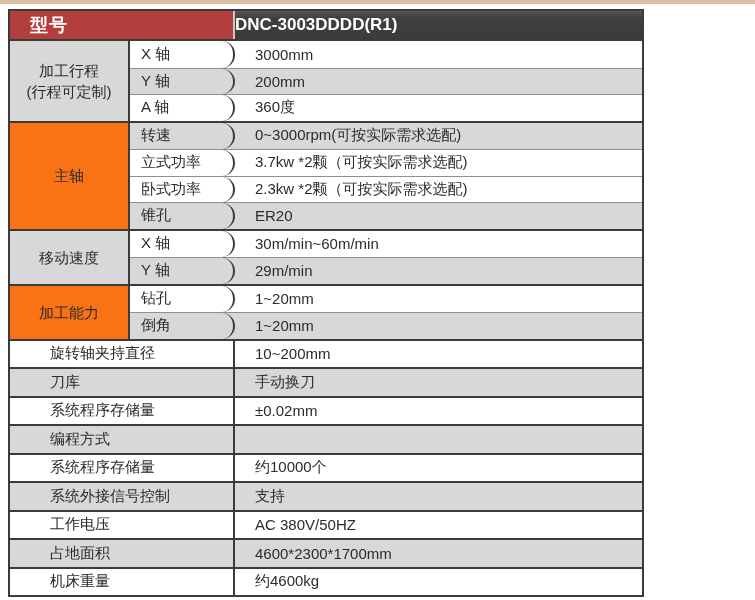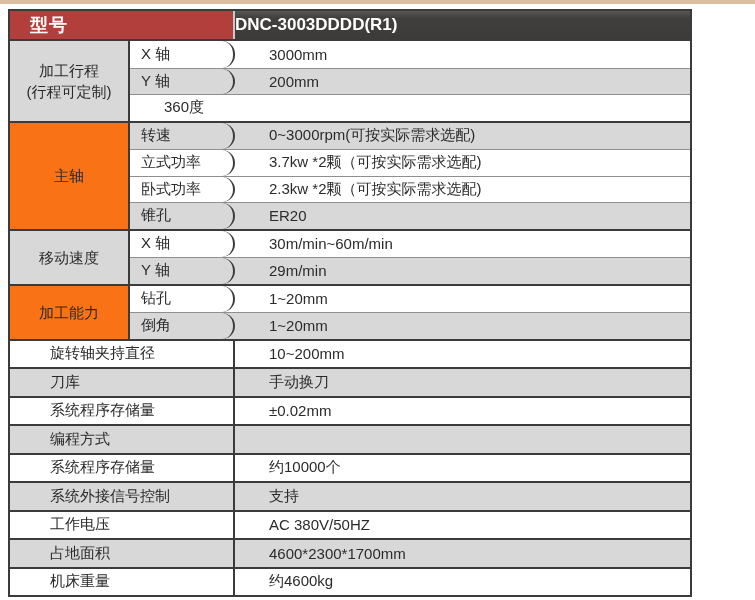--- a/index.html
+++ b/index.html
@@ -5,21 +5,21 @@
   html,body{margin:0;padding:0;}
   body{
     width:755px;height:600px;background:#ffffff;overflow:hidden;
     font-family:"Liberation Sans","DejaVu Sans",sans-serif;
     -webkit-font-smoothing:antialiased;
   }
   .top-stripe{
     position:absolute;left:0;top:0;width:755px;height:4px;background:#dcbfa3;
   }
   .spec-table{
-    position:absolute;left:8px;top:9px;width:684px;
+    position:absolute;left:8px;top:9px;width:636px;
     border:2px solid #3b3b3b;box-sizing:border-box;background:#ffffff;
     color:#2b2b2b;
   }
   
   .header-row{display:flex;height:28px;}
   .header-model-label{
     width:225px;box-sizing:border-box;background:#b23f3b;color:#ffffff;
     font-size:18px;font-weight:bold;display:flex;align-items:center;
     padding-left:20px;letter-spacing:1px;border-right:2px solid #c9c9c9;
   }
@@ -36,21 +36,21 @@
     font-size:15px;line-height:21px;background:#f97316;text-align:center;
   }
   .rows{flex:1;display:flex;flex-direction:column;}
   .row{display:flex;height:26.5px;box-sizing:border-box;background:#ffffff;}
   .row + .row{border-top:1px solid #8f8f8f;}
   .sub-cell{
     width:105px;box-sizing:border-box;border-right:2px solid #3b3b3b;
     display:flex;align-items:center;padding-left:11px;font-size:15px;border-radius:13px;
   }
   .val-cell{
-    flex:1;display:flex;align-items:center;padding-left:34px;font-size:15px;
+    flex:1;display:flex;align-items:center;padding-left:20px;font-size:15px;
     box-sizing:border-box;white-space:nowrap;
   }
   .single-section{height:28.5px;box-sizing:border-box;}
   .single-label{
     width:225px;box-sizing:border-box;border-right:2px solid #3b3b3b;
     display:flex;align-items:center;padding-left:40px;font-size:15px;
   }
   .shaded{background:#d8d8d8 !important;}
 </style>
 </head>
@@ -73,20 +73,21 @@
           <div class="rows">
             <div class="row">
               <div class="sub-cell">X 轴</div>
               <div class="val-cell">3000mm</div>
             </div>
             <div class="row shaded">
               <div class="sub-cell">Y 轴</div>
               <div class="val-cell">200mm</div>
             </div>
             <div class="row">
+              <div class="sub-cell">A 轴</div>
               <div class="val-cell">360度</div>
             </div>
           </div>
         </div>
         <div class="section group-section">
           <div class="group-cell">
             <div class="group-line">主轴</div>
           </div>
           <div class="rows">
             <div class="row shaded">

